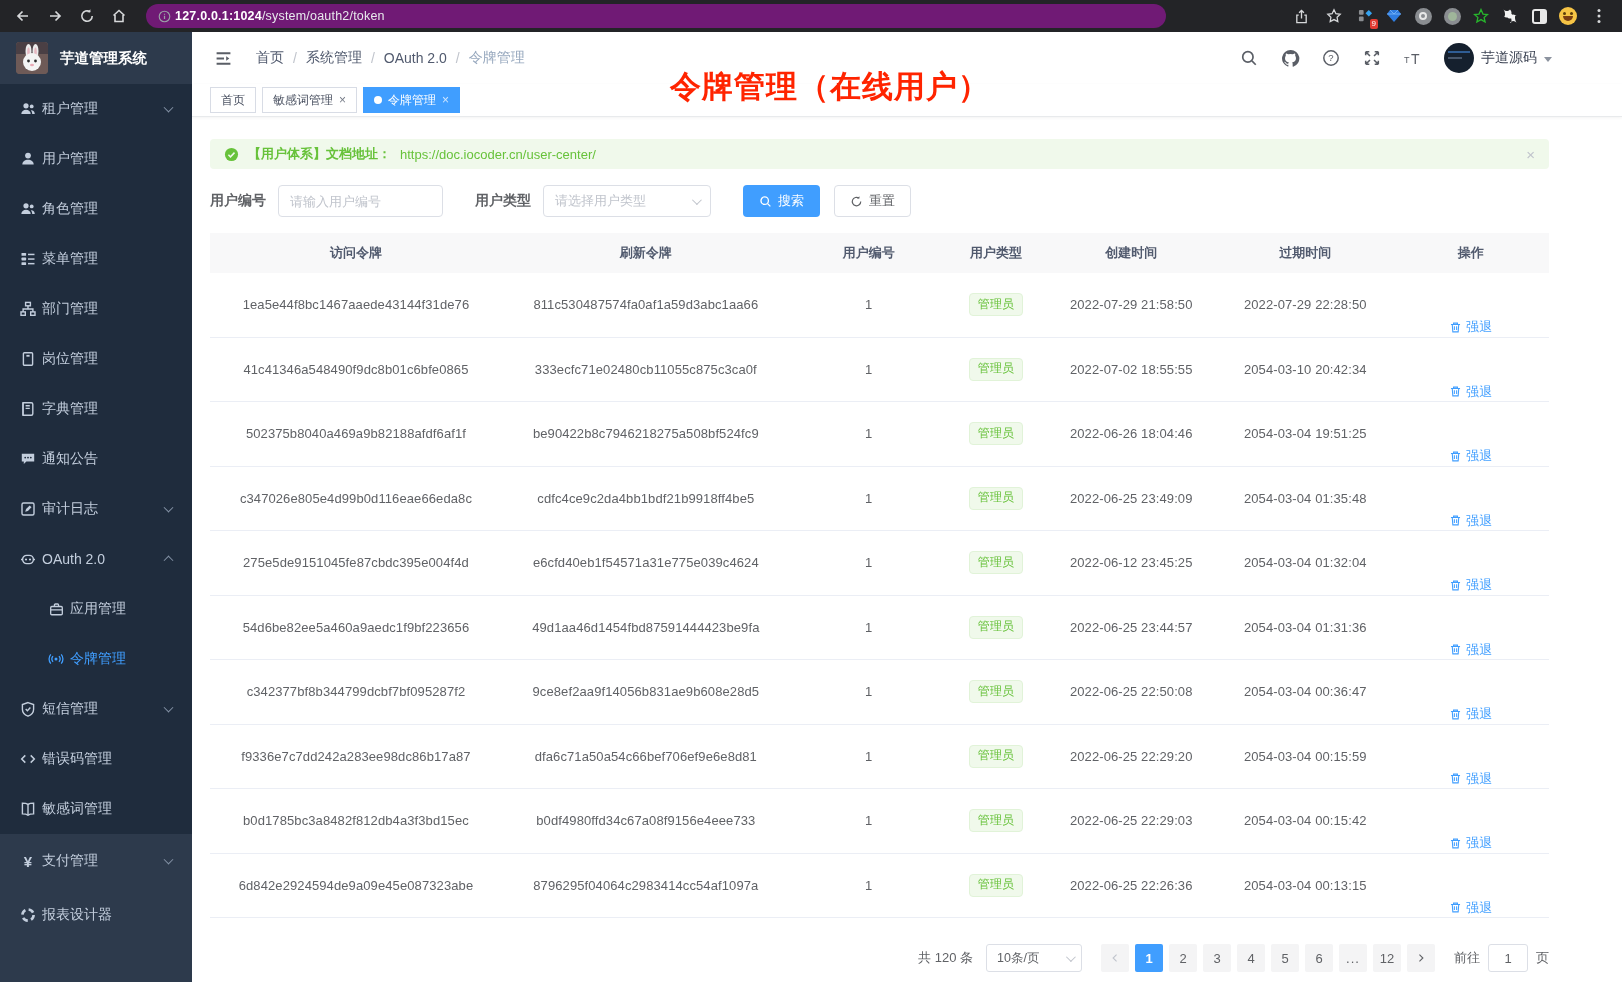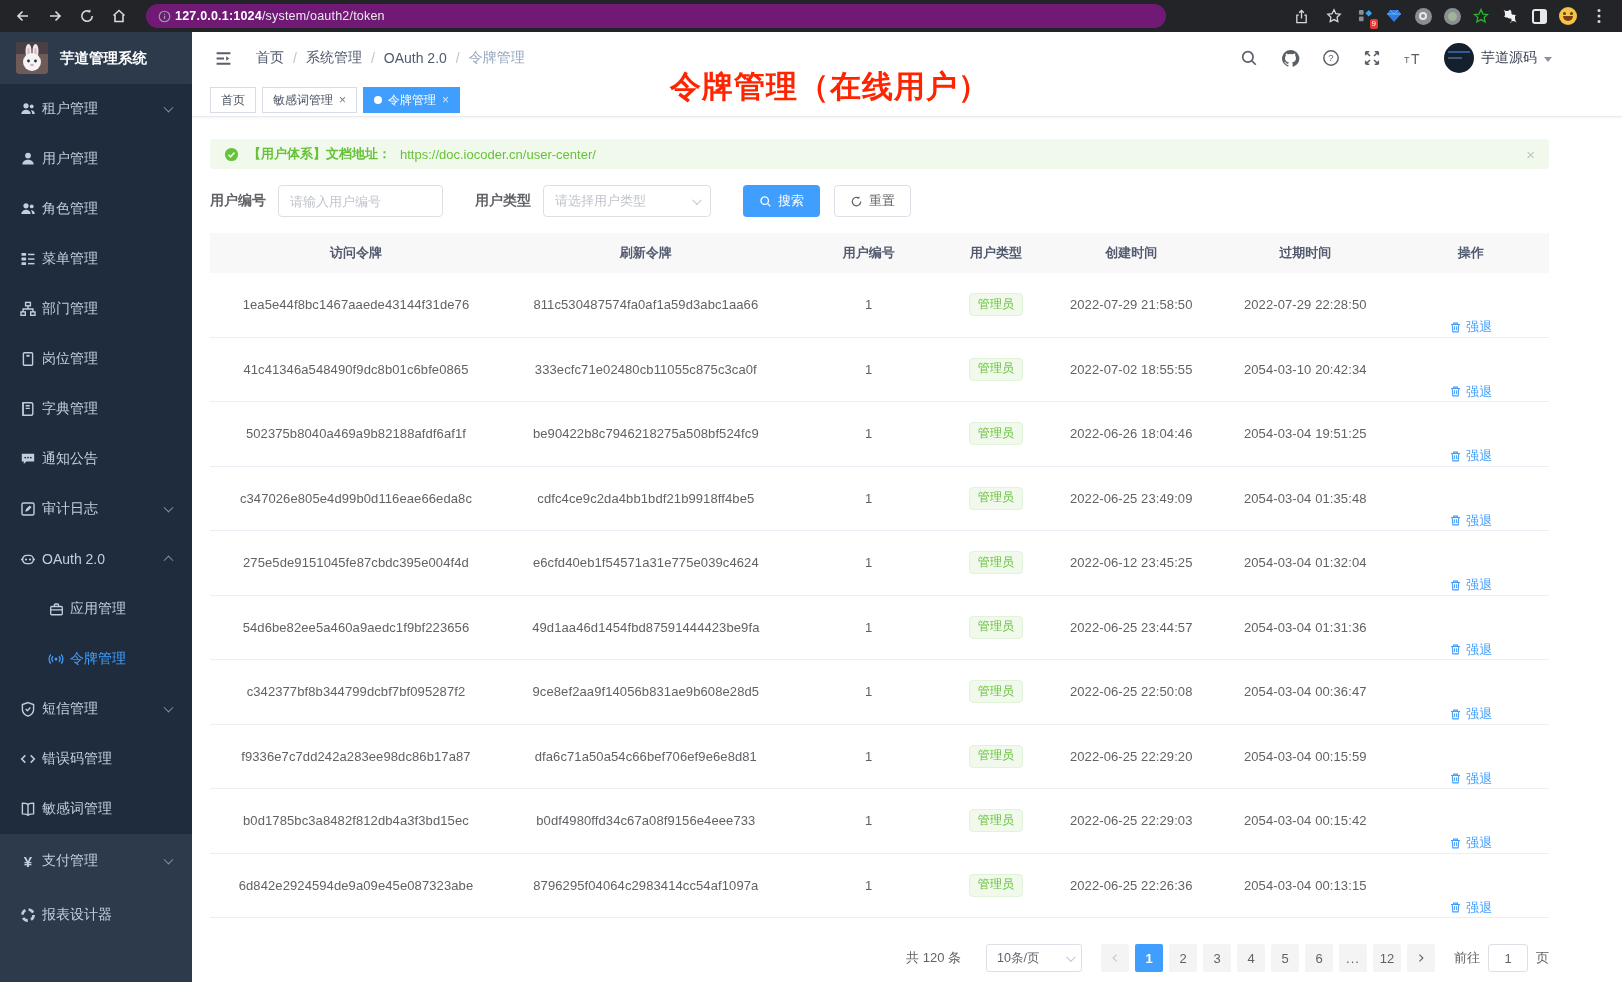--- a/index.html
+++ b/index.html
@@ -91,21 +91,21 @@
   table.grid { width:100%; margin-top:16px; border-collapse:collapse; table-layout:fixed; }
   table.grid th { height:40px; background:#f8f8f9; color:#515a6e; font-size:13px; font-weight:700; text-align:center; }
   table.grid td { height:48px; border-bottom:1px solid #ebeef5; font-size:13px; color:#606266; text-align:center; overflow:hidden; white-space:nowrap; }
   tr.row td { letter-spacing:.1px; }
   .badge { display:inline-block; padding:2.5px 8px; font-size:12px; color:#67c23a; background:#f0f9eb; border:1px solid #e1f3d8; border-radius:4px; line-height:1.3; }
   .kick-link { color:#409eff; font-size:13px; text-decoration:none; display:inline-flex; align-items:center; gap:4px; cursor:pointer;margin-top:45px; }
 
   
   .pagination { margin-top:26px; display:flex; align-items:center; justify-content:flex-end; font-size:13px; color:#606266; gap:9px; }
   .pg-total { margin-right:4px; }
-  .pg-size { width:96px; height:28px; border:1px solid #dcdfe6; border-radius:3px; display:flex; align-items:center; padding:0 8px 0 10px; cursor:pointer;margin-left:12px; }
+  .pg-size { width:96px; height:28px; border:1px solid #dcdfe6; border-radius:3px; display:flex; align-items:center; padding:0 8px 0 10px; cursor:pointer; }
   .pg-size span { font-size:12.5px; color:#606266; }
   .pager { display:flex; align-items:center; gap:6px; margin-left:10px; }
   .pg-btn { min-width:28px; height:28px; border-radius:2px; background:#f4f4f5; display:flex; align-items:center; justify-content:center; font-size:13px; color:#606266; cursor:pointer; padding:0 4px; }
   .pg-btn.active { background:#409eff; color:#fff; font-weight:700; }
   .pg-btn.ellipsis { background:#f4f4f5; letter-spacing:1px; }
   .pg-arrow { color:#606266; }
   .pg-arrow.disabled { color:#c0c4cc; }
   .pg-goto { display:flex; align-items:center; gap:8px; margin-left:10px; }
   .pg-goto input { width:40px; height:28px; border:1px solid #dcdfe6; border-radius:3px; text-align:center; font-size:13px; color:#606266; font-family:inherit; }
 

